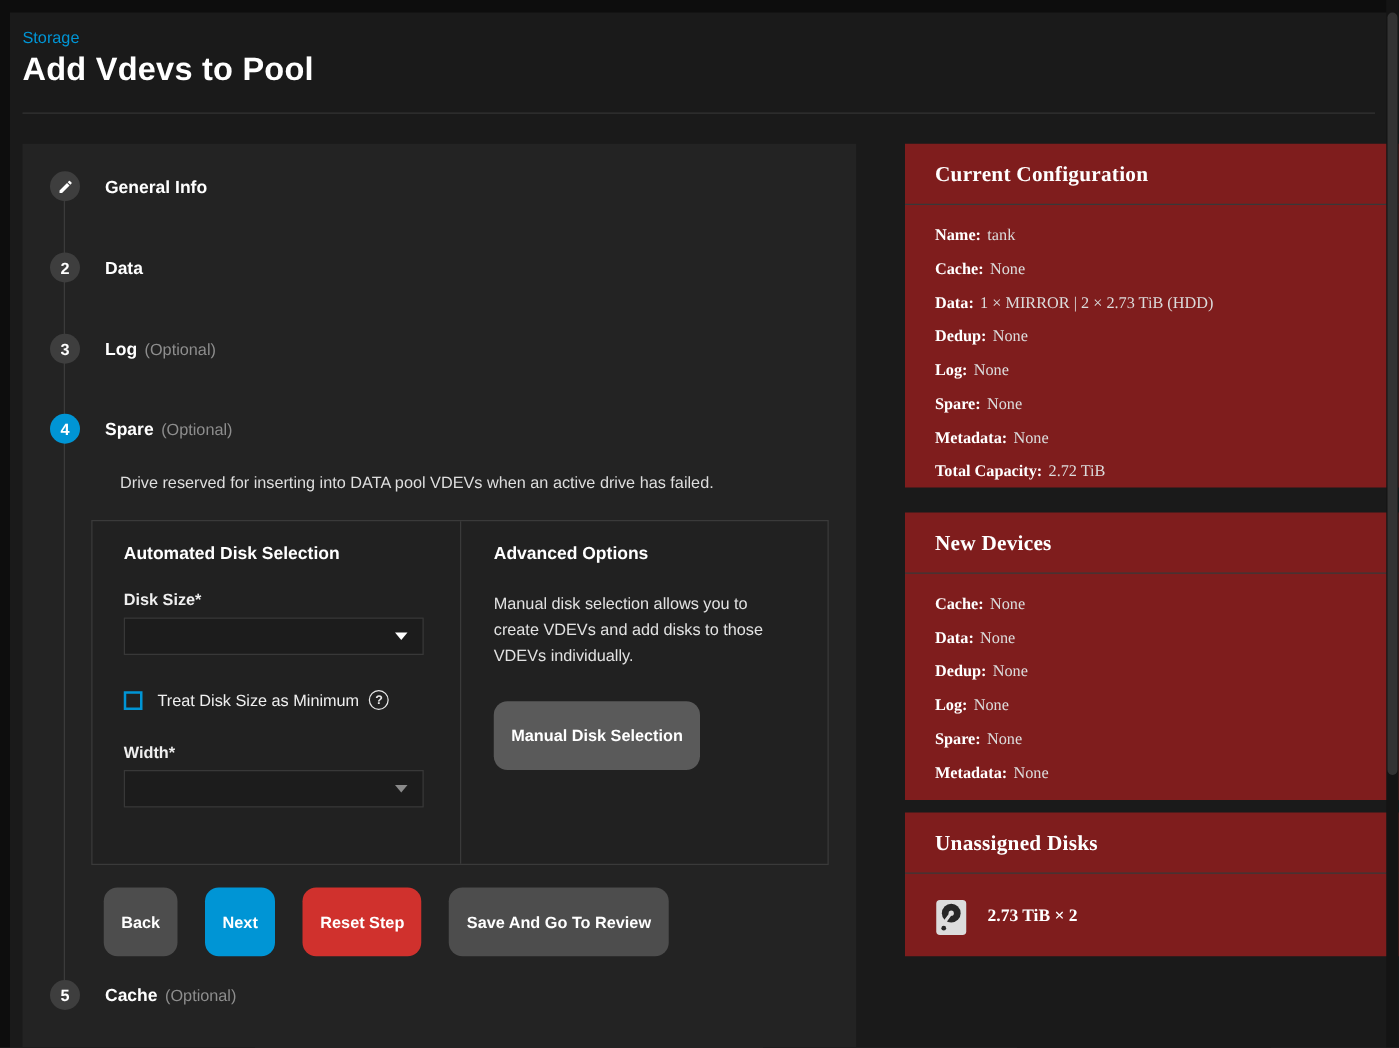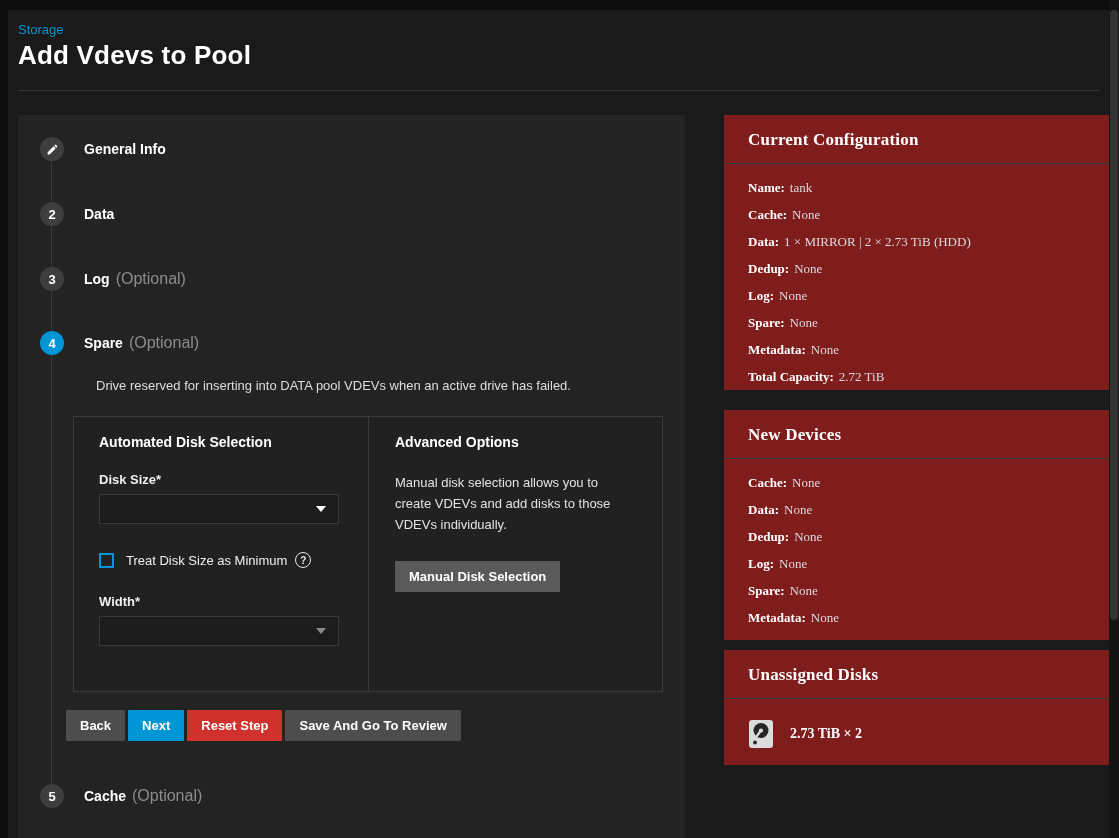--- a/index.html
+++ b/index.html
@@ -26,21 +26,21 @@
   .connector { position:absolute; left:33px; top:34px; width:1px; height:647px; background:#3b3b3b; }
   .step { position:absolute; left:22px; display:flex; align-items:center;text-align:right; }
   .step-1 { top:22px; } .step-2 { top:87px; } .step-3 { top:152px; } .step-4 { top:216px; } .step-5 { top:669px; }
   .step-circle {
     width:24px; height:24px; border-radius:50%; background:#3e3e3e;
     display:flex; align-items:center; justify-content:center;
     font-size:13px; font-weight:700; color:#fff; flex:0 0 24px; z-index:2;
   }
   .step-circle.active { background:#0095d5; }
   .step-label { margin-left:20px; font-size:14px; font-weight:700; color:#fff; white-space:nowrap; }
-  .step-optional { margin-left:6px; font-size:16px; color:#8d8d8d; white-space:nowrap; }
+  .step-optional { margin-left:6px; font-size:13px; color:#8d8d8d; white-space:nowrap; }
 
   .step-description { position:absolute; left:78px; top:263px; font-size:13px; color:#dedede; }
 
   .selection-box {
     position:absolute; left:55px; top:301px; width:590px; height:276px;
     background:#212121; border:1px solid #3a3a3a; display:flex;
   }
   .box-col-left { width:295px; padding:17px 25px; border-right:1px solid #3a3a3a; }
   .box-col-right { flex:1; padding:17px 26px; }
   .section-title { font-size:14px; font-weight:700; margin-bottom:22px; }
@@ -59,27 +59,27 @@
   .help-icon {
     margin-left:8px; width:16px; height:16px; border:1.5px solid #e8e8e8; border-radius:50%;
     display:flex; align-items:center; justify-content:center;
     font-size:10px; font-weight:700; color:#e8e8e8; cursor:pointer;
   }
   .adv-text { font-size:13px; line-height:21px; color:#e2e2e2; max-width:250px; margin-bottom:26px; }
   .btn {
     display:inline-block; border:none; cursor:pointer;
     font-family:"Liberation Sans", sans-serif;
     font-size:13px; font-weight:700; color:#fff;
-    padding:8px 14px; line-height:15px; border-radius:1px;
+    padding:20px 14px; line-height:15px; border-radius:11px;
   }
   .btn-gray  { background:#4d4d4d; }
   .btn-gray2 { background:#5a5a5a; }
   .btn-blue  { background:#0095d5; }
   .btn-red   { background:#d0312d; }
-  .wizard-actions { position:absolute; left:48px; top:595px; display:flex; gap:3px;justify-content:flex-end; }
+  .wizard-actions { position:absolute; left:65px; top:595px; display:flex; gap:22px;justify-content:flex-end; }
 
   
   .panel { position:absolute; left:724px; width:400px; background:#7f1d1d;font-family:Liberation Serif, serif; }
   .panel-1 { top:115px; height:275px; }
   .panel-2 { top:410px; height:230px; }
   .panel-3 { top:650px; height:115px; }
   .panel-header { padding:15px 24px 13px 24px; border-bottom:1px solid #383838; }
   .panel-title { font-size:17px; font-weight:700; letter-spacing:.2px; }
   .panel-body { padding:16px 24px; }
   .kv-row { font-size:13px; margin-bottom:11px; }

